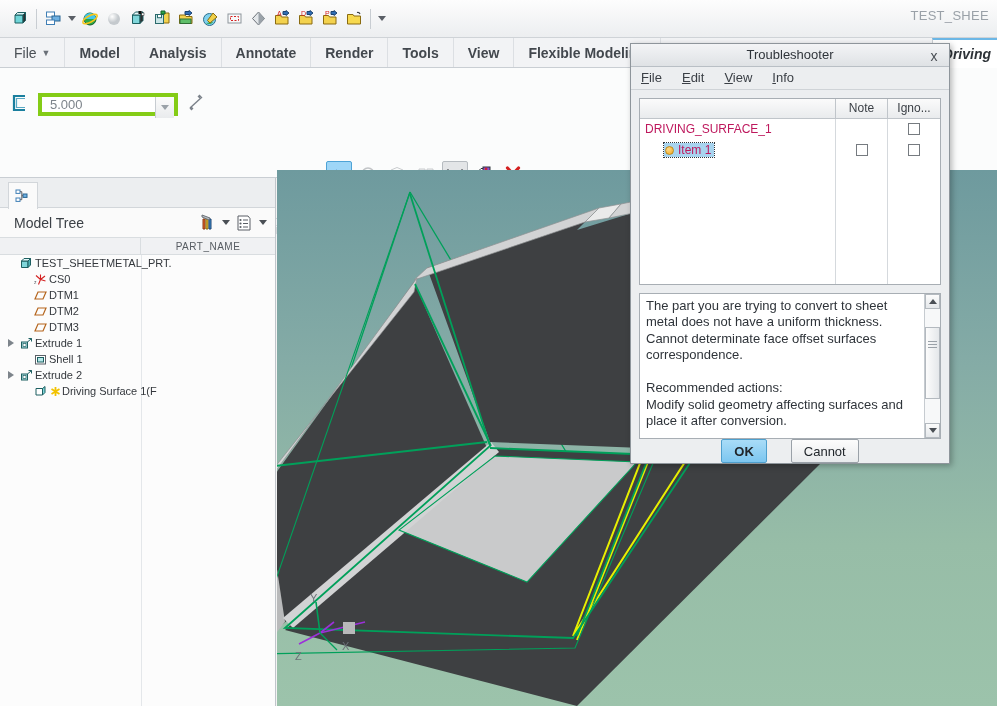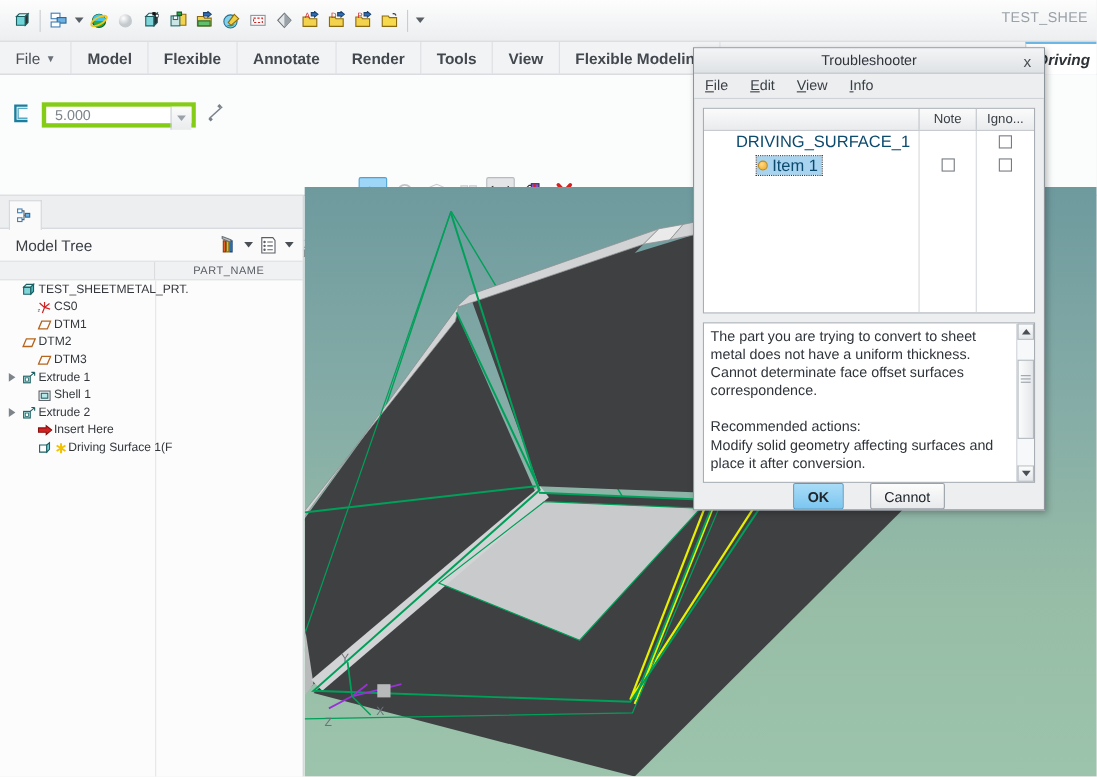--- a/index.html
+++ b/index.html
@@ -187,21 +187,21 @@
     border-bottom: 1px solid #c0c5ca; display: flex; font-size: 12px; color: #3a3f45;
   }
   #dlg-list-head .hc-main { flex: 1; border-right: 1px solid #c0c5ca; }
   #dlg-list-head .hc {
     width: 52px; display: flex; align-items: center; justify-content: center;
     border-right: 1px solid #c0c5ca;
   }
   #dlg-list-head .hc:last-child { border-right: none; }
   #dlg-list-body { flex: 1; position: relative; }
   #dlg-list-body .vline { position: absolute; top: 0; bottom: 0; width: 1px; background: #d5d9dd; }
-  .lrow { height: 21px; display: flex; align-items: center; font-size: 15px; color: #0c4a6e; position: relative; padding-left: 24px; }
+  .lrow { height: 21px; display: flex; align-items: center; font-size: 12px; color: #be185d; position: relative; }
   .lrow .lmain { flex: 1; display: flex; align-items: center; padding-left: 5px; }
   .lrow .lcell { width: 52px; display: flex; align-items: center; justify-content: center; }
   .chk {
     width: 12px; height: 12px; background: #fff; border: 1px solid #767b80;
   }
   .lsel {
     background: #a8d4ef; outline: 1px dotted #30343a; display: inline-flex;
     align-items: center; padding: 0 3px 0 1px;
   }
   .bullet {
@@ -366,21 +366,21 @@
 
   <div id="ribbon-tabs">
     <div class="rtab file">
       <span>File</span>
       <span class="dn">▼</span>
     </div>
     <div class="rtab bold">
         <span>Model</span>
       </div>
     <div class="rtab bold">
-        <span>Flexible</span>
+        <span>Analysis</span>
       </div>
     <div class="rtab bold">
         <span>Annotate</span>
       </div>
     <div class="rtab bold">
         <span>Render</span>
       </div>
     <div class="rtab bold">
         <span>Tools</span>
       </div>
@@ -544,21 +544,21 @@
       <div class="tnode" style="padding-left:18px">
         <span class="texp"></span>
         <span class="ticon">
           <svg width="13" height="13" viewBox="0 0 13 13">
               <path d="M4 3 L12 3 L9 10 L1 10 Z" fill="none" stroke="#b5651d" stroke-width="1.2"></path>
             </svg>
         </span>
         <span class="tlabel">DTM1</span>
       </div>
 
-      <div class="tnode" style="padding-left:4px">
+      <div class="tnode" style="padding-left:18px">
         <span class="texp"></span>
         <span class="ticon">
           <svg width="13" height="13" viewBox="0 0 13 13">
               <path d="M4 3 L12 3 L9 10 L1 10 Z" fill="none" stroke="#b5651d" stroke-width="1.2"></path>
             </svg>
         </span>
         <span class="tlabel">DTM2</span>
       </div>
 
       <div class="tnode" style="padding-left:18px">
@@ -599,29 +599,20 @@
         <span class="ticon">
           <svg width="14" height="13" viewBox="0 0 14 13">
             <rect x="1.5" y="5" width="6" height="6" fill="#b6e8ea" stroke="#1d5f61"></rect>
             <rect x="3" y="6.5" width="3" height="3" fill="#fff" stroke="#1d5f61" stroke-width=".7"></rect>
             <path d="M7.5 5 L11.5 1.5 M11.5 1.5 L8.5 1.5 M11.5 1.5 L11.5 4.5" stroke="#1d5f61"></path>
           </svg>
         </span>
         <span class="tlabel">Extrude 2</span>
       </div>
 
-      <div class="tnode" style="padding-left:18px">
-        <span class="texp"></span>
-        <span class="ticon">
-          <svg width="14" height="12" viewBox="0 0 14 12">
-            <path d="M1 4 L8 4 L8 2 L13 6 L8 10 L8 8 L1 8 Z" fill="#d42121" stroke="#8a1010"></path>
-          </svg>
-        </span>
-        <span class="tlabel">Insert Here</span>
-      </div>
 
       <div class="tnode" style="padding-left:18px">
         <span class="texp"></span>
         <span class="ticon">
           <svg width="13" height="13" viewBox="0 0 13 13">
             <path d="M2 3.5 L8.5 3.5 L8.5 10 L2 10 Z" fill="#fff" stroke="#1d5f61"></path>
             <path d="M8.5 3.5 L11 1.5 L11 7.5 L8.5 10 Z" fill="#7fd6da" stroke="#1d5f61"></path>
           </svg>
         </span>
         <span class="ticon" style="width:13px">

